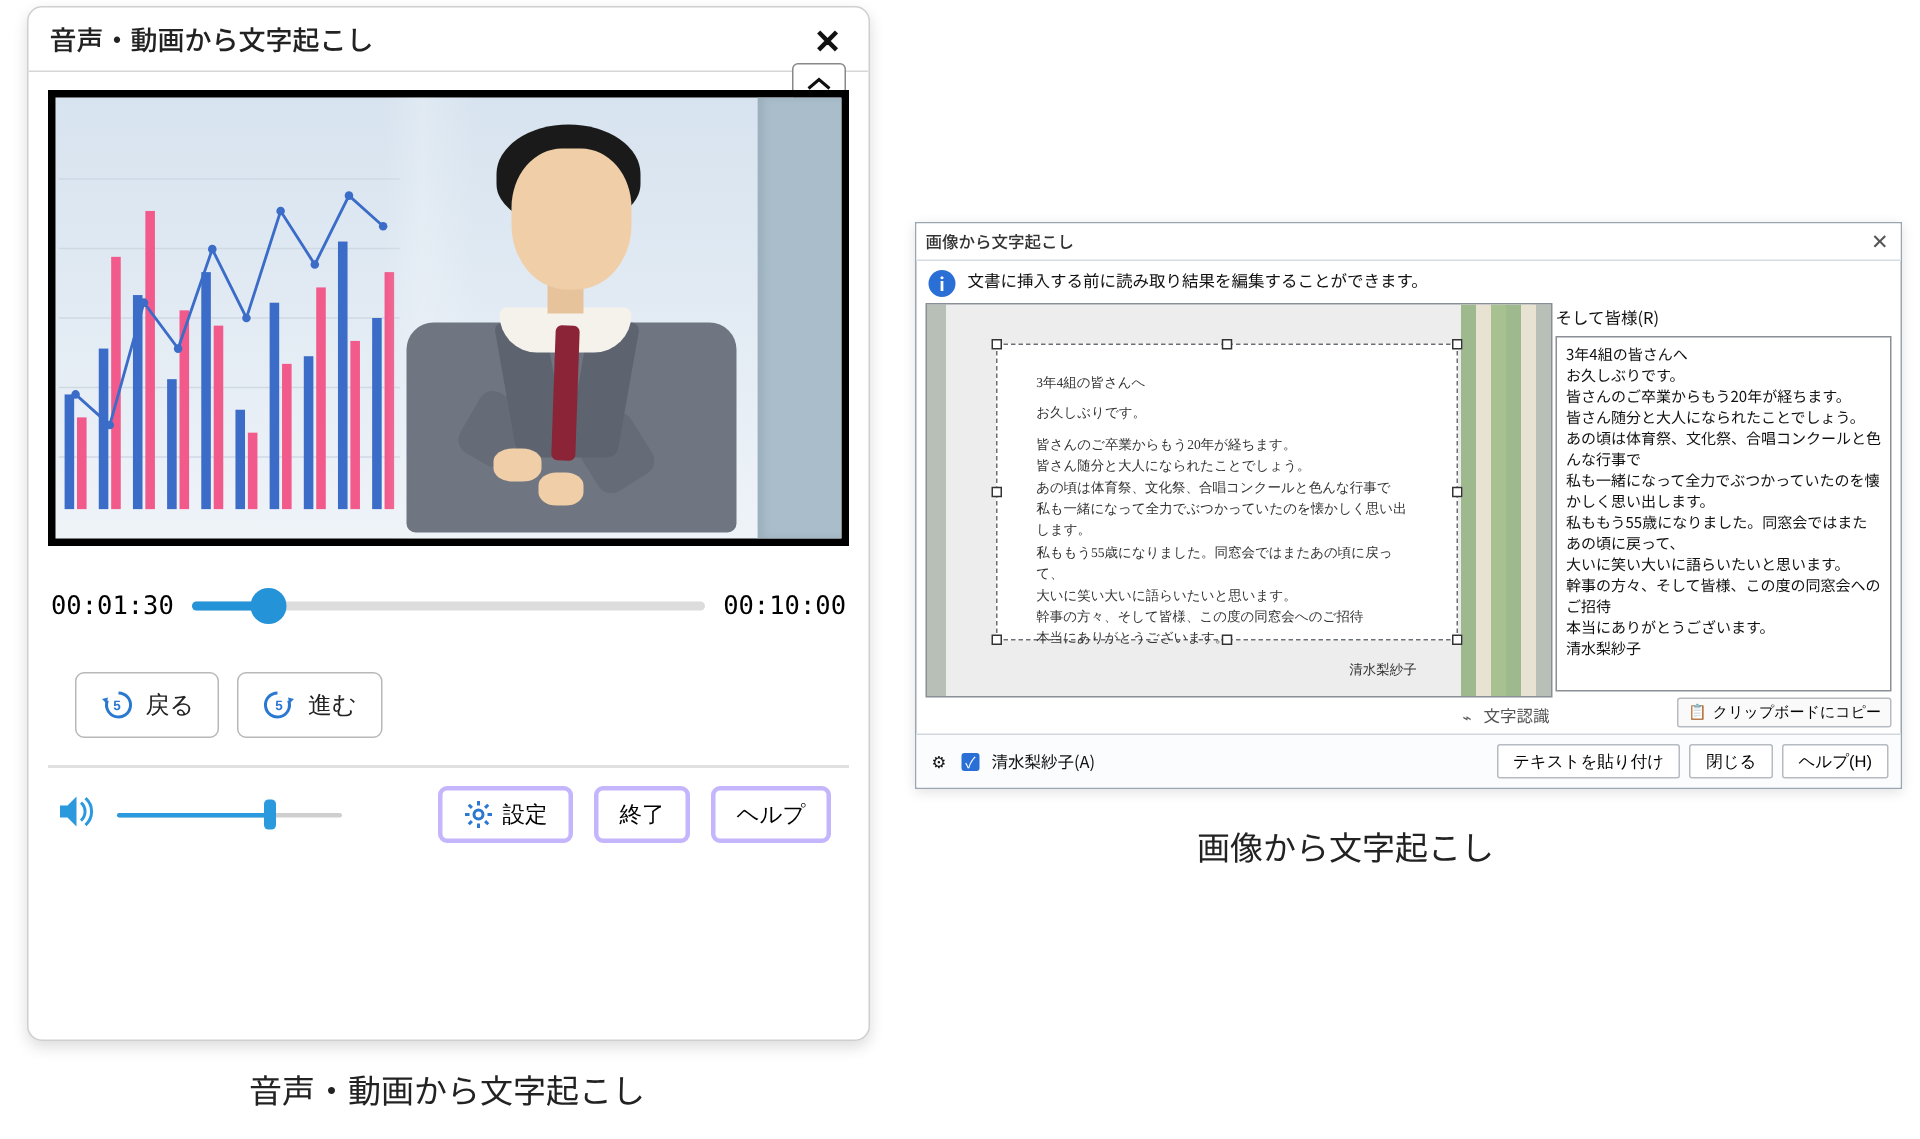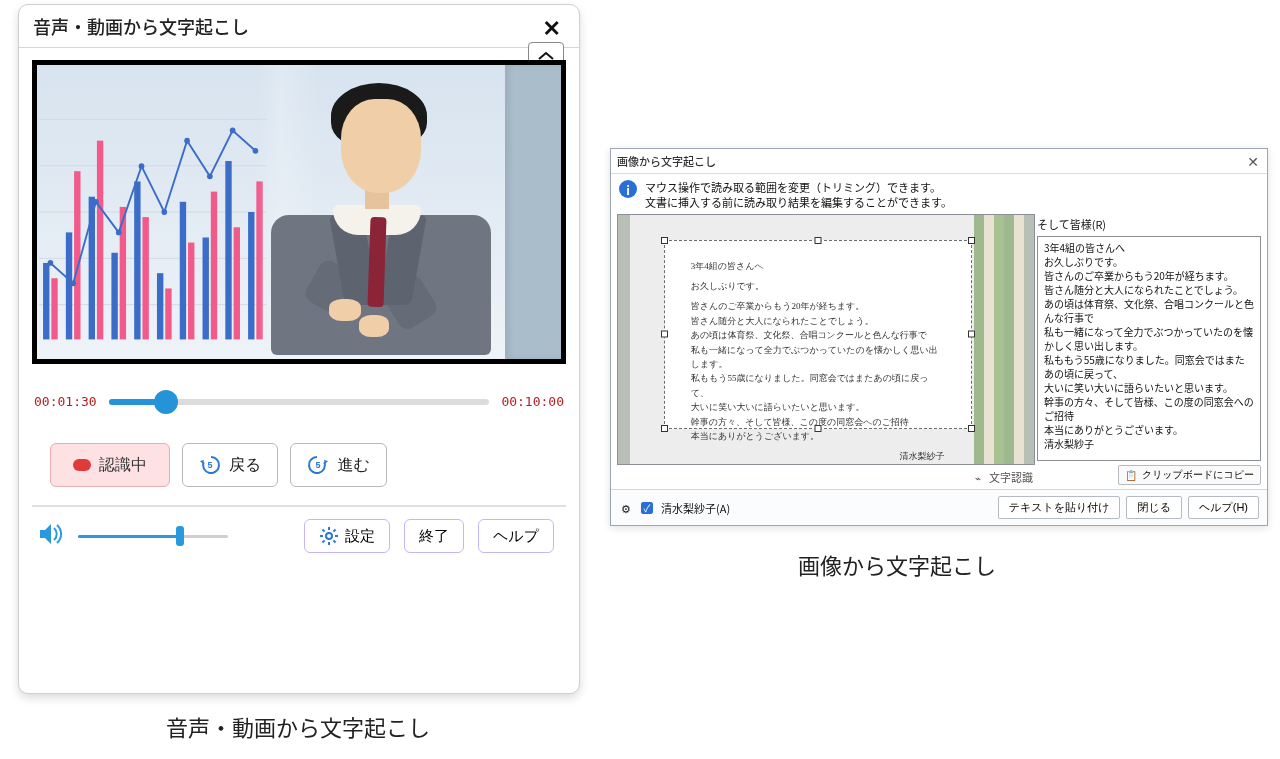--- a/index.html
+++ b/index.html
@@ -69,21 +69,21 @@
   .fig-jacket { position:absolute; top:150px; right:70px; width:220px; height:140px; background:#6f7681; border-radius:18px 18px 6px 6px; }
   .fig-lapel-l { position:absolute; top:150px; right:190px; width:34px; height:90px; background:#5d646f; transform:skewX(10deg); border-radius:6px; }
   .fig-lapel-r { position:absolute; top:150px; right:142px; width:34px; height:90px; background:#5d646f; transform:skewX(-10deg); border-radius:6px; }
   .fig-hand-l { position:absolute; top:234px; right:200px; width:32px; height:22px; background:#f0cfa8; border-radius:40%; }
   .fig-hand-r { position:absolute; top:250px; right:172px; width:30px; height:22px; background:#f0cfa8; border-radius:40%; }
   .fig-sleeve-l { position:absolute; top:198px; right:214px; width:36px; height:46px; background:#656c77; border-radius:10px; transform:rotate(30deg); }
   .fig-sleeve-r { position:absolute; top:214px; right:130px; width:42px; height:46px; background:#656c77; border-radius:10px; transform:rotate(-32deg); }
   .fig-pillar { position:absolute; top:0; bottom:0; right:0; width:56px; background:#a9bdcb; box-shadow:inset 4px 0 6px rgba(0,0,0,0.08); }
 
   .seek-row { display:flex; align-items:center; gap:12px; padding: 30px 2px 24px 2px; }
-  .seek-time { font-family: "Consolas", "Menlo", monospace; font-size: 13px; color:#b91c1c; }
+  .seek-time { font-family: "Consolas", "Menlo", monospace; font-size: 17px; color:#000000; }
   .seek-track { flex:1; position:relative; height:6px; background:#dcdcdc; border-radius:3px; }
   .seek-fill { position:absolute; left:0; top:0; bottom:0; width:15%; background:#2493d8; border-radius:3px; }
   .seek-thumb { position:absolute; top:50%; transform:translate(-50%,-50%); left:15%; width:24px; height:24px; border-radius:50%; background:#2493d8; }
 
   .transport-row { display:flex; gap:12px; padding: 10px 2px 18px 18px; border-bottom: 2px solid #e0e0e0; }
   .btn {
     background:#fff; border:1px solid #b8b8b8; border-radius:6px;
     padding: 10px 16px; font-size:16px; display:flex; align-items:center; gap:8px;
     cursor:pointer; color:#222;
   }
@@ -96,21 +96,21 @@
   .btn-rec .dot { width:18px; height:12px; border-radius:6px; background:#e03a3a; }
   .ico-blue { color:#2b78d0; }
   .pausebars span { display:inline-block; width:5px; height:16px; background:#2b78d0; margin-right:3px; border-radius:1px; }
 
   .bottom-row { display:flex; align-items:center; justify-content:space-between; padding:12px 12px 0 6px; }
   .vol-wrap { display:flex; align-items:center; gap:10px; }
   .vol-track { width: 150px; height:3px; background:#cfcfcf; position:relative; border-radius:2px; }
   .vol-fill { position:absolute; left:0; top:0; bottom:0; width:68%; background:#2b99de; border-radius:2px; }
   .vol-thumb { position:absolute; left:68%; top:50%; transform:translate(-50%,-50%); width:8px; height:20px; background:#2b99de; border-radius:3px; }
   .bottom-btns { display:flex; gap:14px; }
-  .btn-s { background:#fff; border:1px solid #c4b5fd; border-radius:6px; padding:6px 14px; font-size:15px; cursor:pointer; display:flex; align-items:center; gap:6px; }
+  .btn-s { background:#fff; border:3px solid #c4b5fd; border-radius:6px; padding:6px 14px; font-size:15px; cursor:pointer; display:flex; align-items:center; gap:6px; }
   .gear svg { display:block; }
 
   .caption-left {
     position:absolute; left:166px; top:710px;
     font-size:22px; color:#222; text-align:center;
   }
 
   
   .ocr-panel {
     position:absolute; left:610px; top:148px;
@@ -269,24 +269,20 @@
       <div class="seek-row">
         <div class="seek-time">00:01:30</div>
         <div class="seek-track">
           <div class="seek-fill" id="seek-fill" style="width: 15%;"></div>
           <div class="seek-thumb" id="seek-thumb" style="left: 15%;"></div>
         </div>
         <div class="seek-time">00:10:00</div>
       </div>
 
       <div class="transport-row">
-        <button class="btn btn-rec">
-          <span class="dot"></span>
-          <span>認識中</span>
-        </button>
         <button class="btn">
           <span class="ico ico-blue">
             <svg width="22" height="22" viewBox="0 0 22 22">
                 <path d="M12 3a8 8 0 1 1-7.4 5" fill="none" stroke="#2b78d0" stroke-width="2"></path>
                 <path d="M1 7l4-1-1 4z" fill="#2b78d0"></path>
                 <text x="11" y="14" text-anchor="middle" font-size="9" fill="#2b78d0" font-weight="700">5</text>
               </svg>
           </span>
           <span>戻る</span>
         </button>
@@ -347,21 +343,20 @@
   <div class="caption-left">音声・動画から文字起こし</div>
 
   <div class="ocr-panel">
     <div class="ocr-titlebar">
       <div class="ocr-title">画像から文字起こし</div>
       <div class="ocr-close">✕</div>
     </div>
     <div class="ocr-info">
       <div class="info-icon">i</div>
       <div class="ocr-info-text">
-        <div>マウス操作で読み取る範囲を変更（トリミング）できます。</div>
         <div>文書に挿入する前に読み取り結果を編集することができます。</div>
       </div>
     </div>
     <div class="ocr-main">
       <div class="ocr-left">
         <div class="scan-area">
           <div class="scan-stripes">
               <span></span>
               <span></span>
               <span></span>

